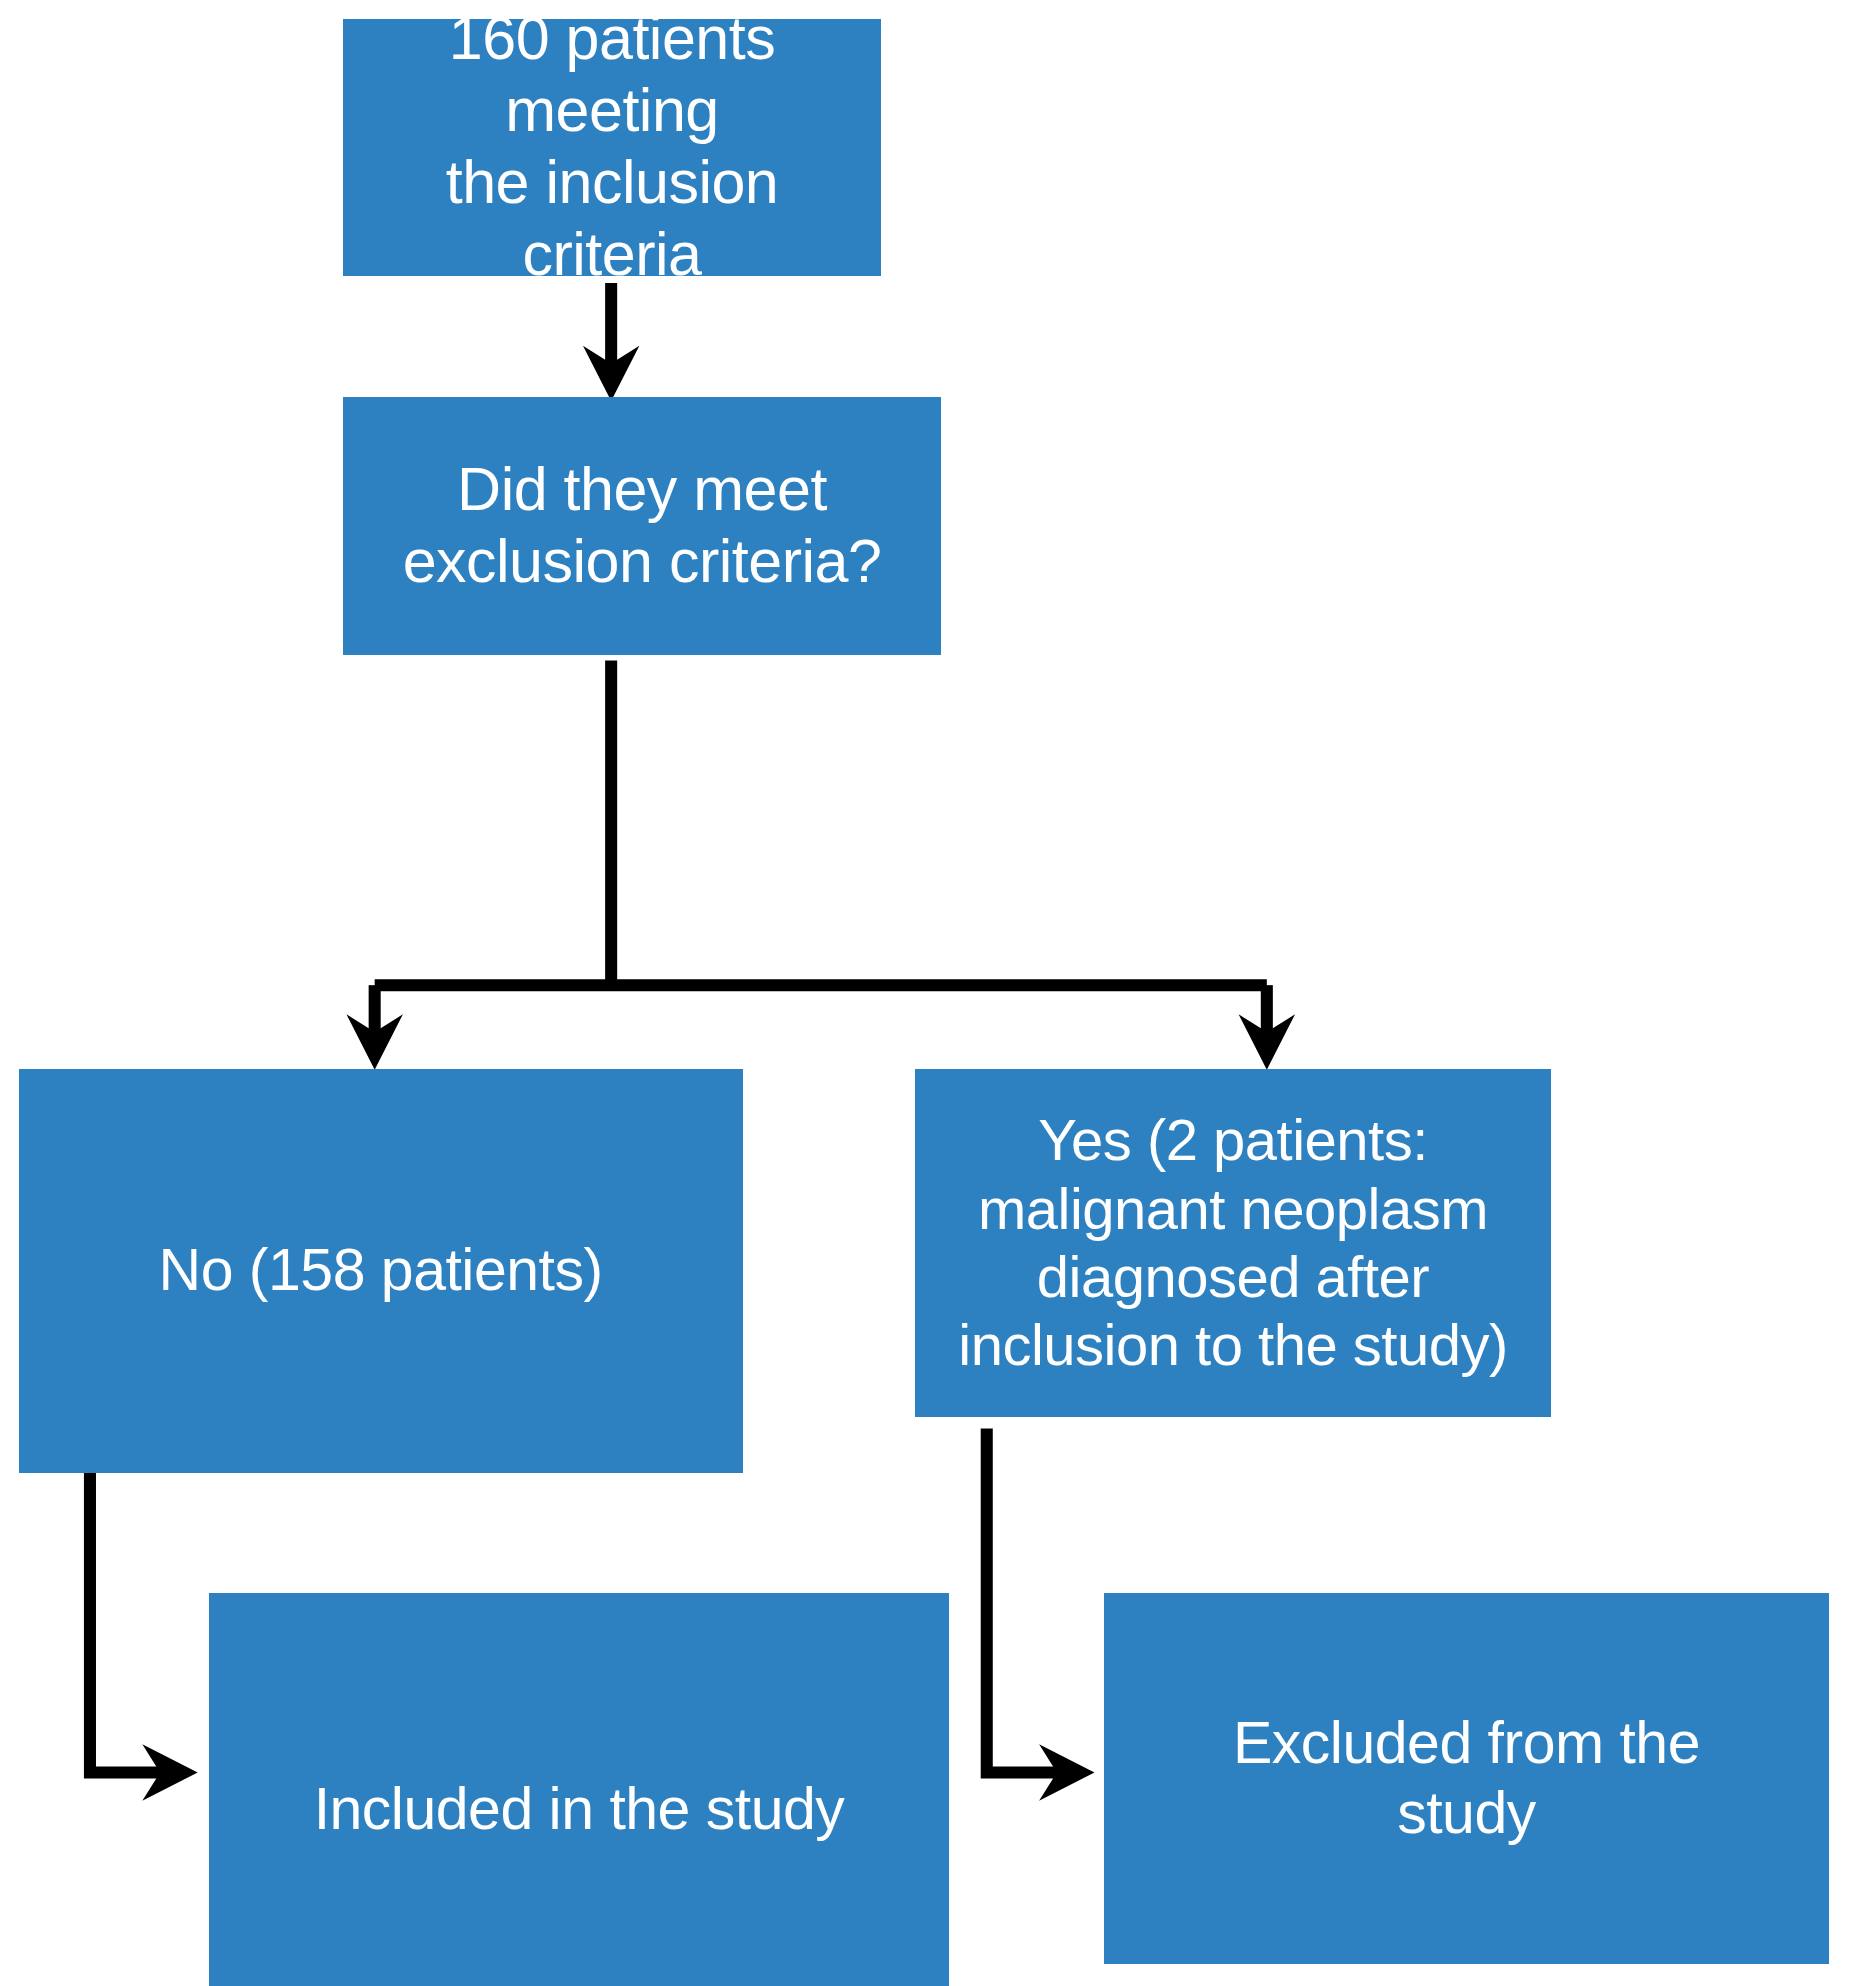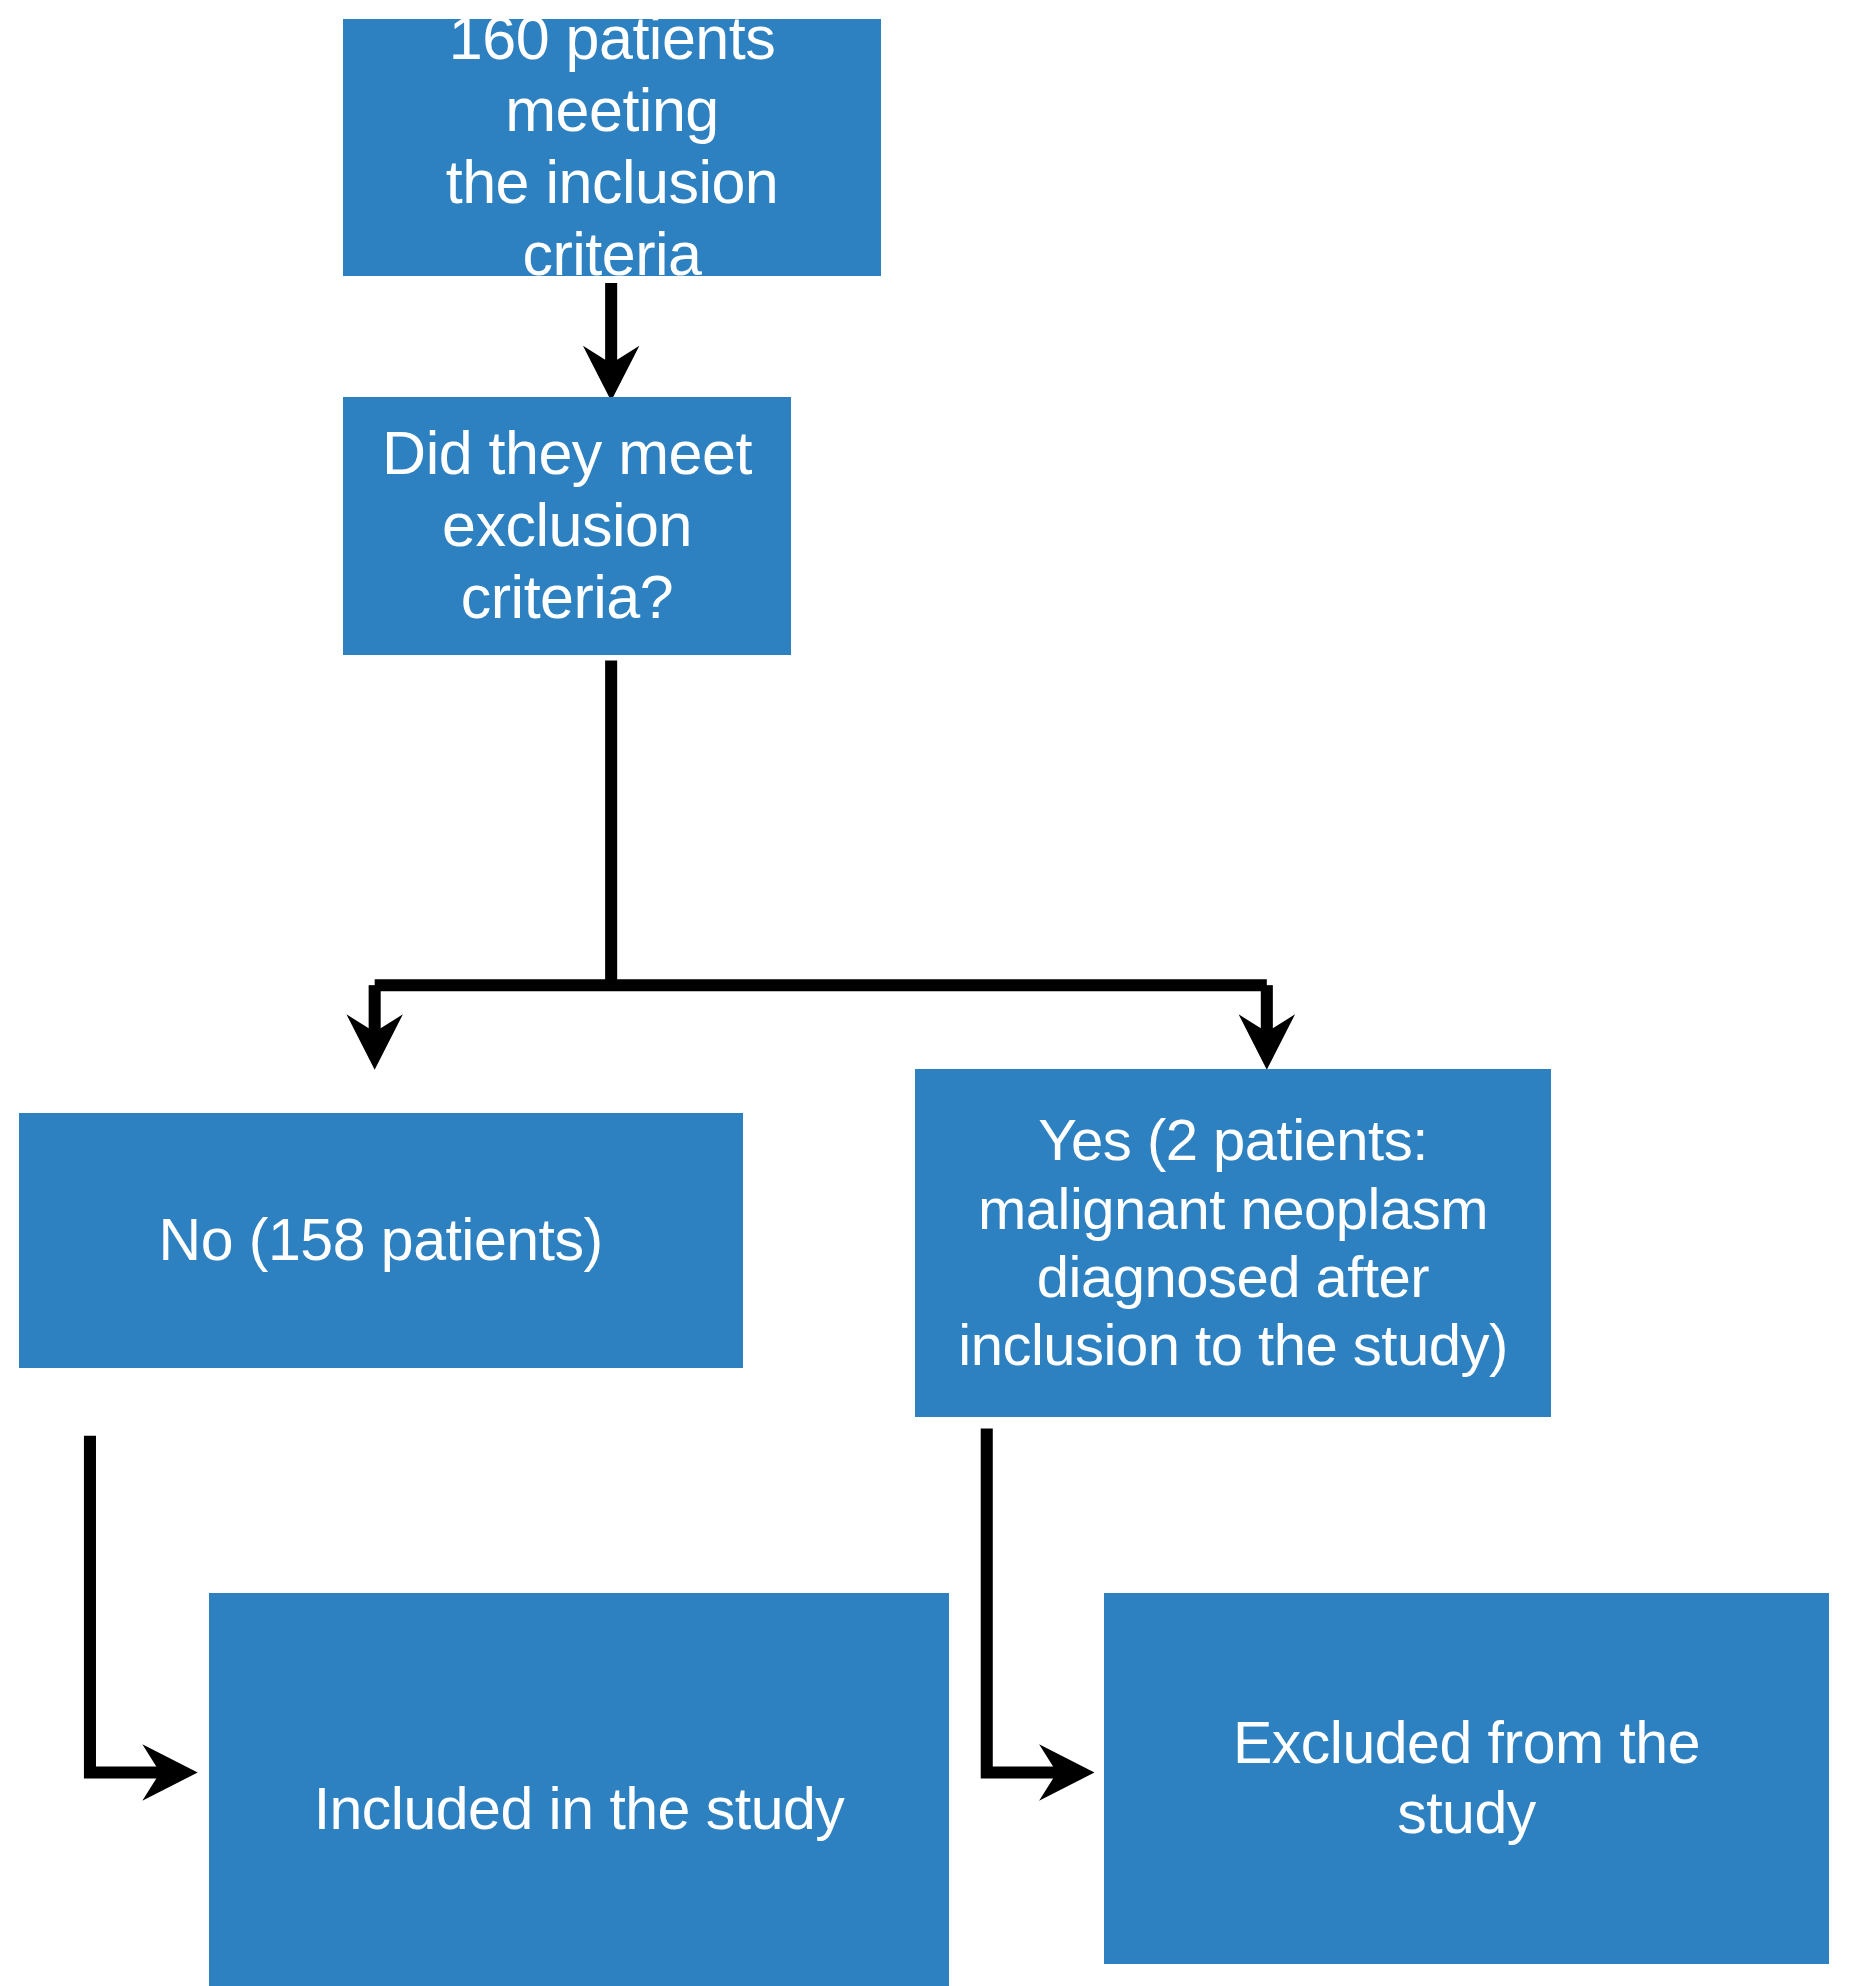--- a/index.html
+++ b/index.html
@@ -33,24 +33,24 @@
     font-weight: 400;
     line-height: 1.18;
     white-space: pre-line;
     letter-spacing: -0.5px;
   }
 
   
   #node-source      { left: 343px; top: 18.6px;   width: 538px; height: 257px; }
   #node-source .node-text      { font-size: 61px; }
 
-  #node-question    { left: 343px; top: 397px;  width: 448px; height: 258px; }
+  #node-question    { left: 343px; top: 397px;  width: 598px; height: 258px; }
   #node-question .node-text    { font-size: 61px; }
 
-  #node-no          { left: 18.6px;  top: 1113px; width: 724px; height: 255px; }
+  #node-no          { left: 18.6px;  top: 1069px; width: 724px; height: 404px; }
   #node-no .node-text          { font-size: 59px; }
 
   #node-yes         { left: 915px; top: 1069px; width: 636px; height: 348px; }
   #node-yes .node-text         { font-size: 58px; }
 
   #node-included    { left: 209px; top: 1593px; width: 740px; height: 433px; }
   #node-included .node-text    { font-size: 59px; }
 
   #node-excluded    { left: 1104px; top: 1593px; width: 725px; height: 371px; }
   #node-excluded .node-text    { font-size: 59px; }

